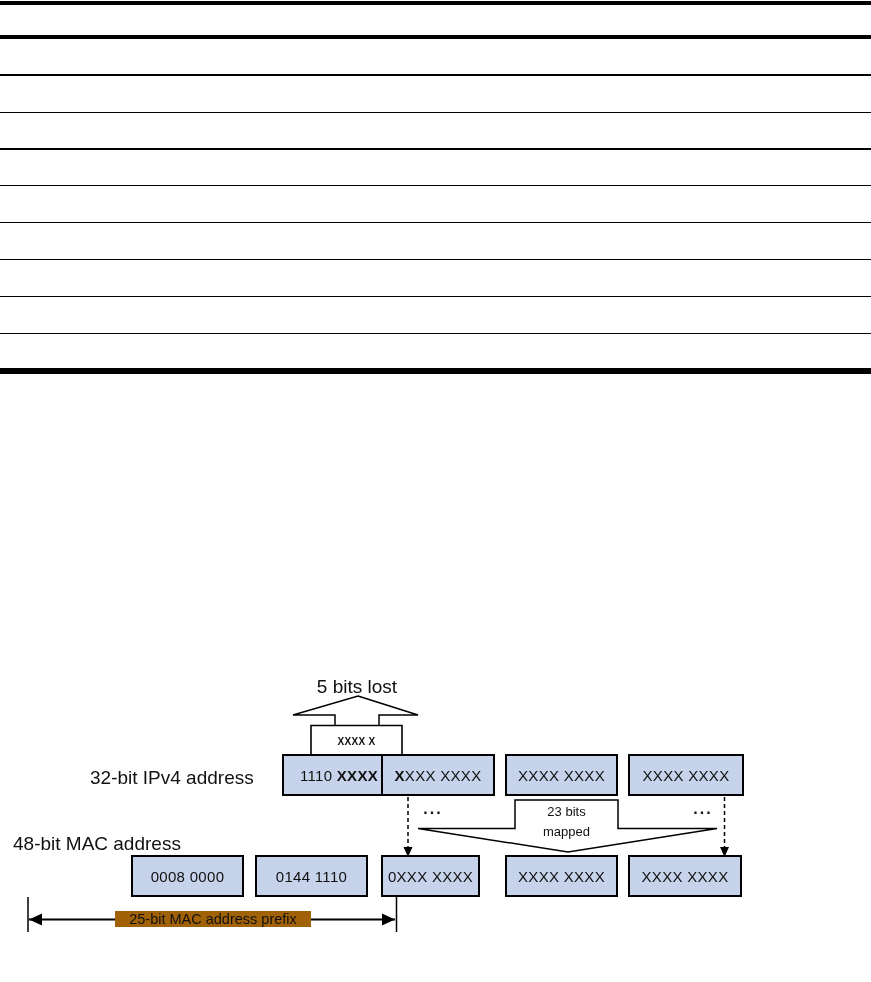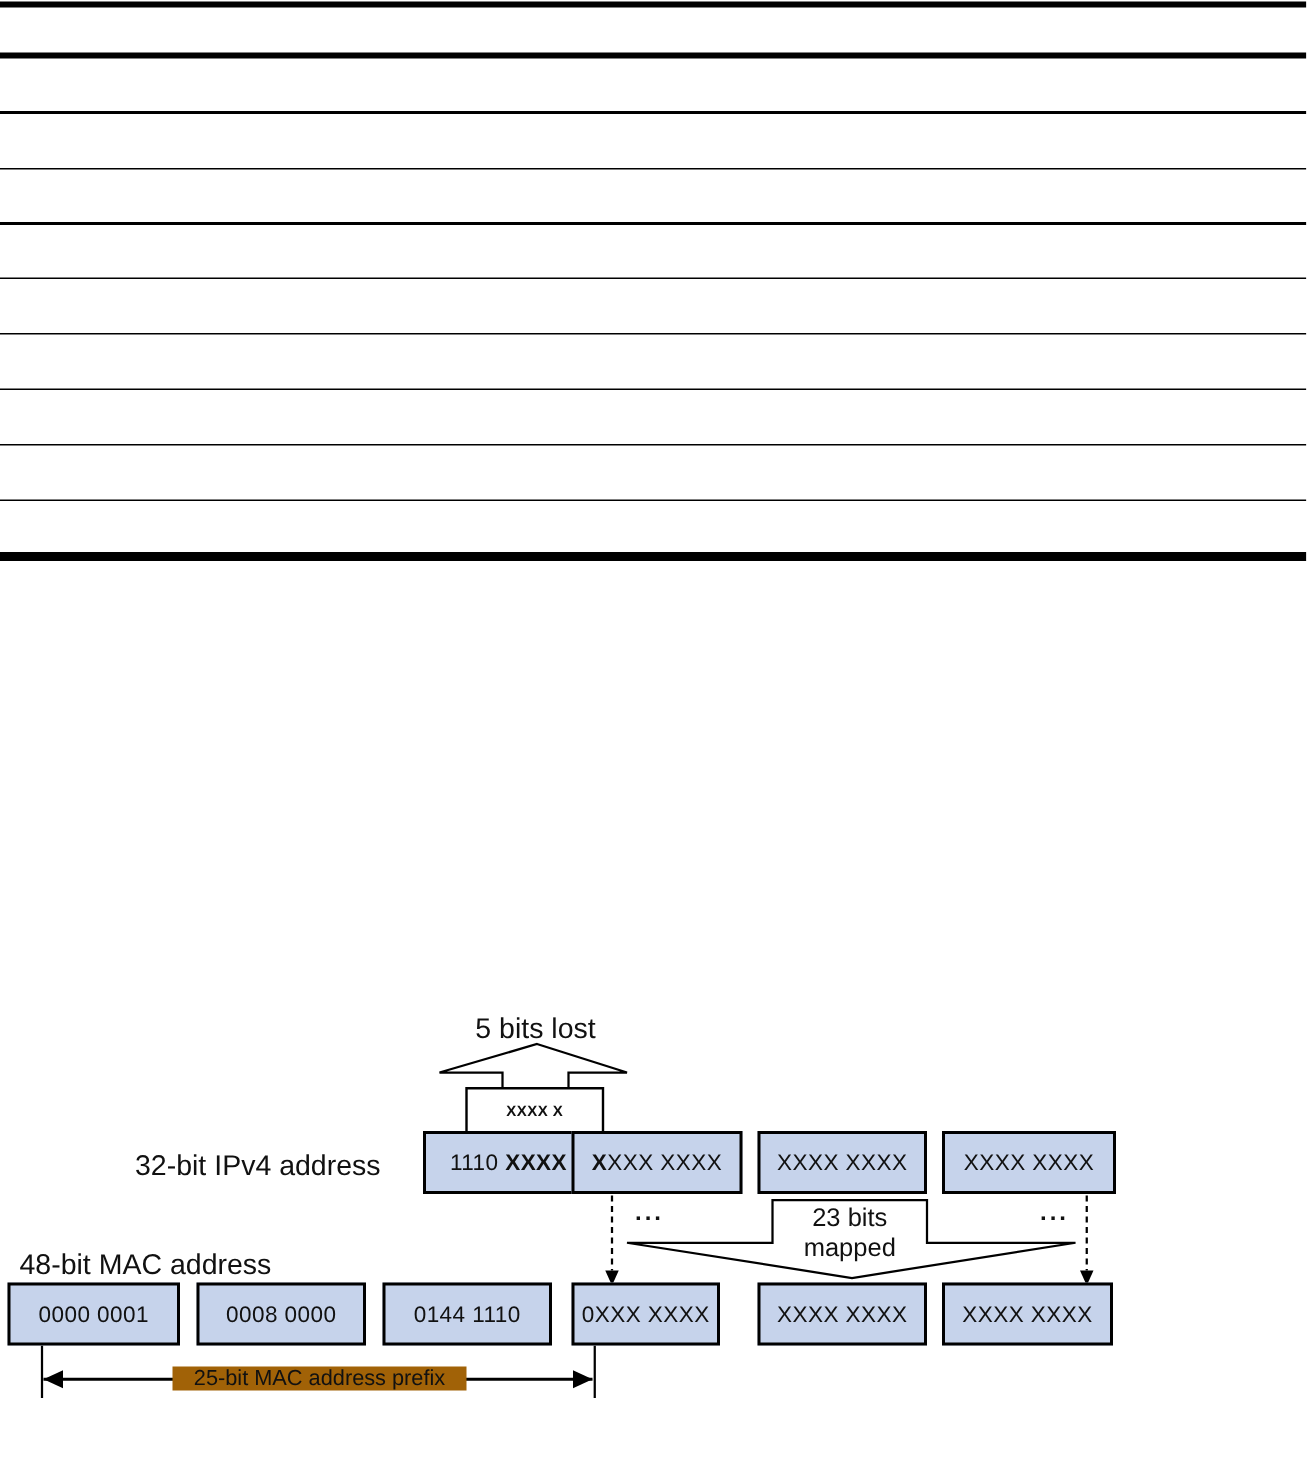--- a/index.html
+++ b/index.html
@@ -11,21 +11,21 @@
        background:var(--box-fill,#C6D3EB);border:2px solid #000;
        display:flex;align-items:center;justify-content:center;
        font-size:15px;white-space:pre;letter-spacing:0.3px;}
   .b{font-weight:bold;}
   .lbl{position:absolute;font-size:19px;white-space:nowrap;}
   .center{text-align:center;}
   .right{text-align:right;}
   .lostbits{position:absolute;left:311px;top:736px;width:91px;text-align:center;
             font-size:10px;font-weight:bold;letter-spacing:0.3px;}
   .mapped{position:absolute;left:506px;top:802px;width:121px;text-align:center;
-          font-size:17px;line-height:20px;}
+          font-size:13px;line-height:20px;}
   .prefix{position:absolute;left:115px;top:911px;width:196px;text-align:center;
           font-size:14.5px;background:#a16207;}
   .dots{position:absolute;top:800px;width:30px;text-align:center;
         font-size:16px;font-weight:bold;letter-spacing:2px;}
 </style>
 </head>
 <body>
 
 <div class="page">
 
@@ -83,23 +83,20 @@
   <div class="box" style="left:381px;top:754px;width:114px;">
     <span class="b">X</span><span>XXX XXXX</span>
   </div>
   <div class="box" style="left:505px;top:754px;width:113px;">
     <span>XXXX XXXX</span>
   </div>
   <div class="box" style="left:628px;top:754px;width:116px;">
     <span>XXXX XXXX</span>
   </div>
 
-  <div class="box" style="left:5px;top:855px;width:115px;">
-    <span>0000 0001</span>
-  </div>
   <div class="box" style="left:131px;top:855px;width:113px;">
     <span>0008 0000</span>
   </div>
   <div class="box" style="left:255px;top:855px;width:113px;">
     <span>0144 1110</span>
   </div>
   <div class="box" style="left:381px;top:855px;width:99px;">
     <span>0XXX XXXX</span>
   </div>
   <div class="box" style="left:505px;top:855px;width:113px;">

